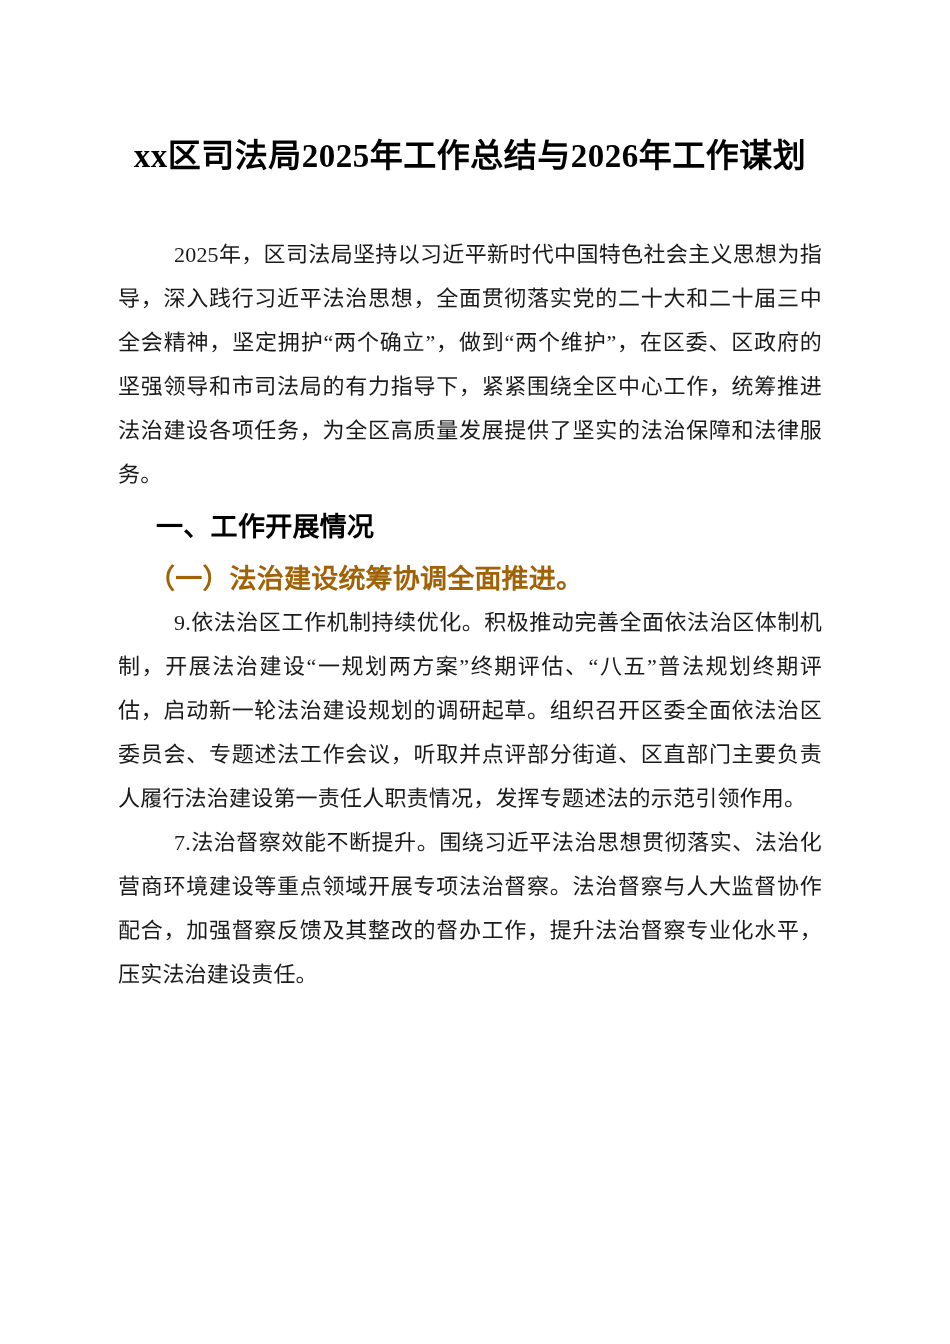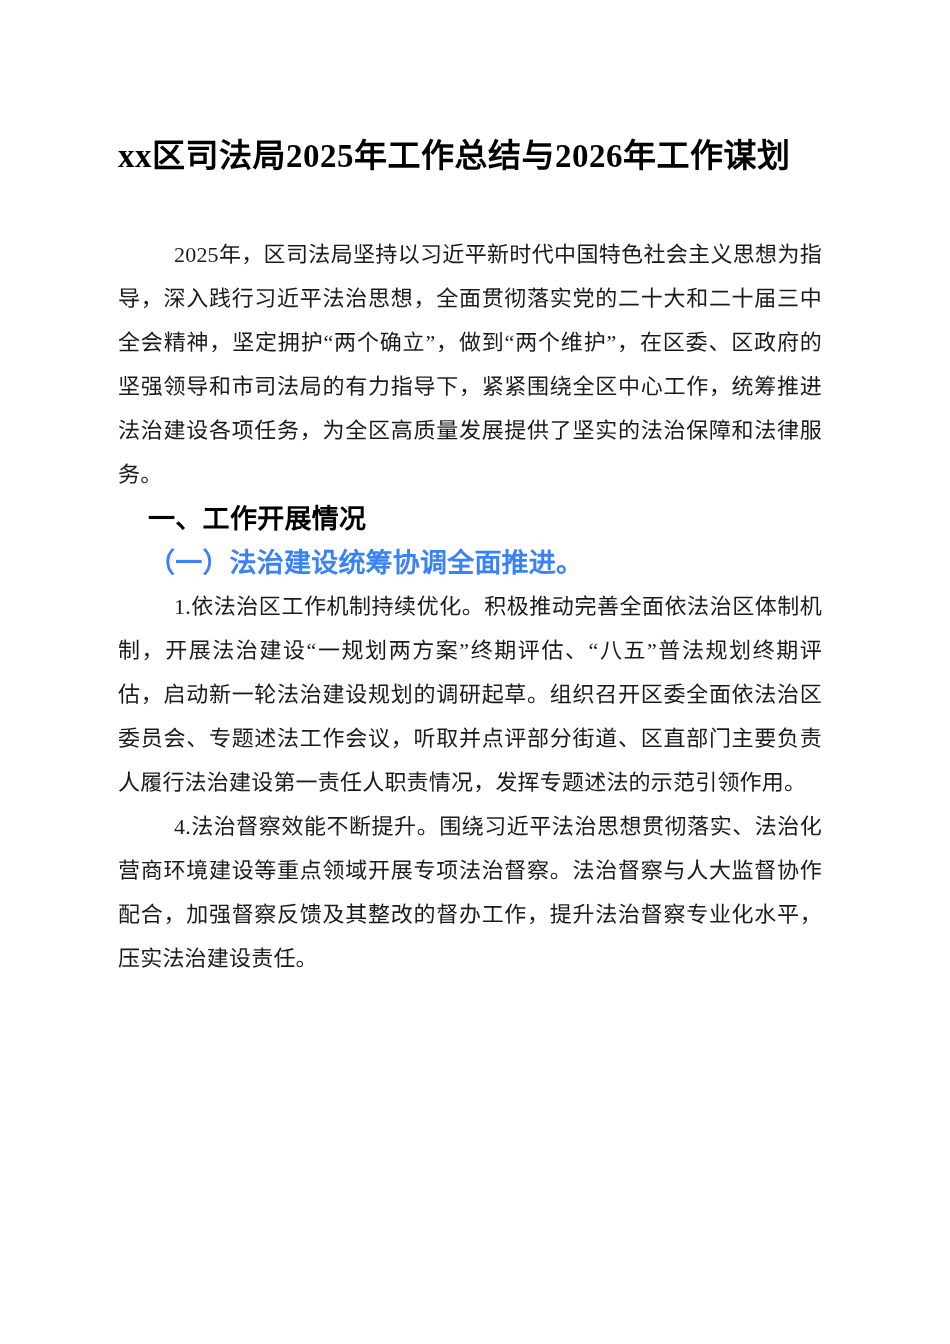--- a/index.html
+++ b/index.html
@@ -24,20 +24,21 @@
     top: 0;
     width: 704px;
   }
 
   
   .doc-title {
     font-family: "Liberation Serif", "DejaVu Serif", serif;
     font-weight: bold;
     font-size: 33px;
     line-height: 50px;
+    text-align: center;
     color: #000000;
     margin: 0;
     padding-top: 131px;
     letter-spacing: 0.5px;
     word-break: break-all;
   }
 
   
   .para {
     font-family: "Liberation Serif", "DejaVu Serif", serif;
@@ -57,33 +58,33 @@
     margin-top: 52px;
   }
 
   
   .h1-heading {
     font-family: "Liberation Sans", "DejaVu Sans", sans-serif;
     font-weight: bold;
     font-size: 27px;
     line-height: 44px;
     color: #000000;
-    margin: 0;
+    margin: 8px;
     text-indent: 30px;
     letter-spacing: 0.3px;
     word-break: break-all;
   }
 
   
   .h2-heading {
     font-family: "Liberation Serif", "DejaVu Serif", serif;
     font-weight: bold;
     font-size: 27px;
     line-height: 44px;
-    color: #3b82f6;
+    color: #a16207;
     margin: 0;
     text-indent: 30px;
     letter-spacing: 0.2px;
     word-break: break-all;
   }
 
   
   .para.item {
     text-indent: 56px;
   }
@@ -95,19 +96,19 @@
   <div class="content">
 
     <h1 class="doc-title">xx区司法局2025年工作总结与2026年工作谋划</h1>
 
     <p class="para first-para">2025年，区司法局坚持以习近平新时代中国特色社会主义思想为指导，深入践行习近平法治思想，全面贯彻落实党的二十大和二十届三中全会精神，坚定拥护“两个确立”，做到“两个维护”，在区委、区政府的坚强领导和市司法局的有力指导下，紧紧围绕全区中心工作，统筹推进法治建设各项任务，为全区高质量发展提供了坚实的法治保障和法律服务。</p>
 
     <h2 class="h1-heading">一、工作开展情况</h2>
 
     <h3 class="h2-heading">（一）法治建设统筹协调全面推进。</h3>
 
-    <p class="para item">1.依法治区工作机制持续优化。积极推动完善全面依法治区体制机制，开展法治建设“一规划两方案”终期评估、“八五”普法规划终期评估，启动新一轮法治建设规划的调研起草。组织召开区委全面依法治区委员会、专题述法工作会议，听取并点评部分街道、区直部门主要负责人履行法治建设第一责任人职责情况，发挥专题述法的示范引领作用。</p>
+    <p class="para item">9.依法治区工作机制持续优化。积极推动完善全面依法治区体制机制，开展法治建设“一规划两方案”终期评估、“八五”普法规划终期评估，启动新一轮法治建设规划的调研起草。组织召开区委全面依法治区委员会、专题述法工作会议，听取并点评部分街道、区直部门主要负责人履行法治建设第一责任人职责情况，发挥专题述法的示范引领作用。</p>
 
-    <p class="para item">4.法治督察效能不断提升。围绕习近平法治思想贯彻落实、法治化营商环境建设等重点领域开展专项法治督察。法治督察与人大监督协作配合，加强督察反馈及其整改的督办工作，提升法治督察专业化水平，压实法治建设责任。</p>
+    <p class="para item">7.法治督察效能不断提升。围绕习近平法治思想贯彻落实、法治化营商环境建设等重点领域开展专项法治督察。法治督察与人大监督协作配合，加强督察反馈及其整改的督办工作，提升法治督察专业化水平，压实法治建设责任。</p>
 
 
   </div>
 </div>
 
 </body></html>

